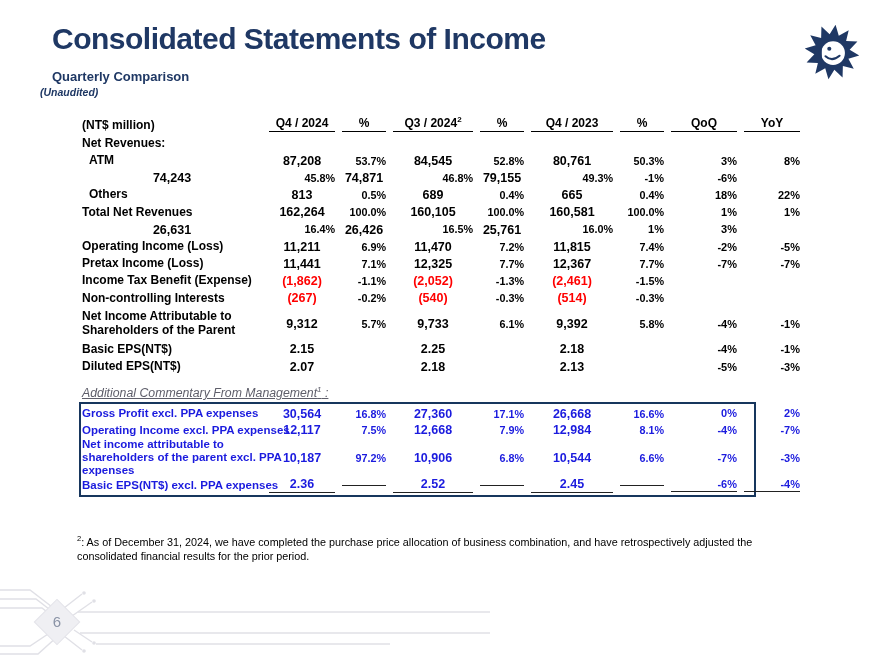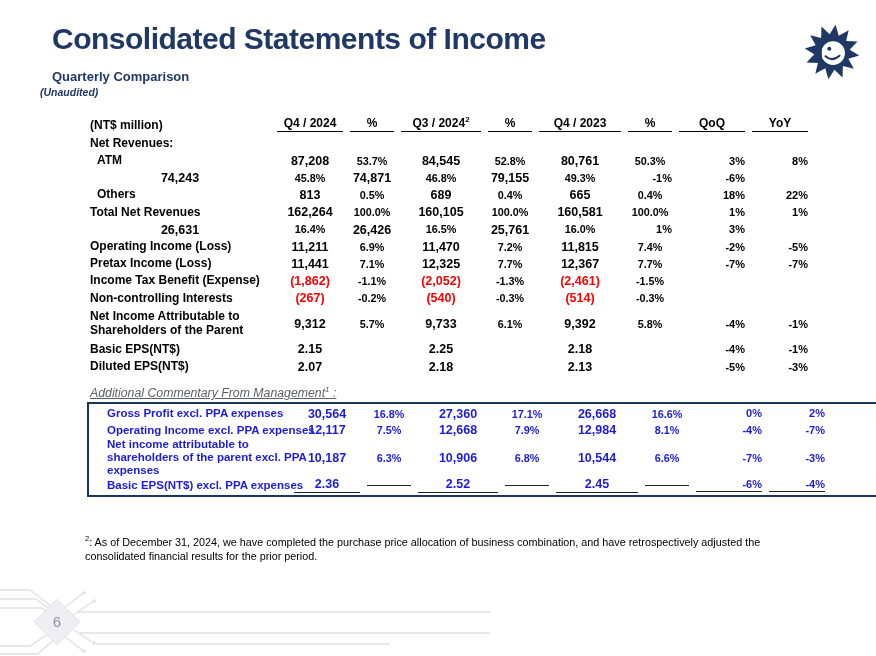--- a/index.html
+++ b/index.html
@@ -18,53 +18,53 @@
   .page-subtitle{
     position:absolute;left:52px;top:69px;
     font-size:13px;font-weight:bold;color:var(--c-navy,#1F3864);
   }
   .unaudited{
     position:absolute;left:40px;top:86px;
     font-size:10.5px;font-weight:bold;font-style:italic;color:var(--c-navy,#1F3864);
   }
   .logo{position:absolute;left:804px;top:24px;width:56px;height:56px;}
   
-  .content{position:absolute;left:90px;top:112px;width:722px;}
+  .content{position:absolute;left:82px;top:112px;width:722px;}
   .trow{
     display:grid;
     grid-template-columns:180px 66px 44px 80px 44px 82px 44px 66px 56px;
     column-gap:7px;align-items:center;min-height:17.2px;color:#000;
   }
   .cell{font-weight:bold;line-height:1.12;}
   .lbl{white-space:pre;font-size:12px;}
   .ind{padding-left:7px;}
   .num{text-align:center;font-size:12.5px;}
-  .pct{text-align:center;font-size:10.8px;}
+  .pct{text-align:right;font-size:10.8px;}
   .chg{text-align:right;font-size:11px;}
   .red{color:var(--c-red,#FF0000);}
   .h2{min-height:34px;}
   .h3{min-height:43px;}
   .thead{min-height:20px;margin-bottom:3px;align-items:end;}
   .thead .hdr{
     border-bottom:1.6px solid #000;text-align:center;
     padding-bottom:1px;font-size:12px;
   }
   .thead .hdr sup{font-size:8px;}
   .thead .lbl{font-size:12px;}
   
   .commentary-heading{
     margin-top:10px;margin-bottom:2px;
     font-size:12.3px;font-weight:normal;font-style:italic;
     color:var(--c-heading-gray,#5E5E6A);width:fit-content;
   }
   .commentary-heading .ul{text-decoration:underline;}
   .commentary-heading sup{font-size:8px;}
   .cbox{
-    border:2px solid #17365D;margin-left:-3px;width:796px;
-    box-sizing:border-box;padding:1px 2px 2px 18px;
+    border:2px solid #17365D;margin-left:-3px;width:677px;
+    box-sizing:border-box;padding:1px 2px 2px 1px;
   }
   .crow .cell{color:var(--c-blue,#1B1BDE);}
   .crow{min-height:16.5px;}
   .crow .lbl{font-size:11.5px;}
   .crow .num{font-size:12.5px;}
   .crow .pct{font-size:10.8px;}
   .uline{border-bottom:1.3px solid #222;padding-bottom:1px;}
   
   .footnotes{margin-top:37px;margin-left:-5px;width:738px;color:#000;}
   .fnote{font-size:10.8px;line-height:1.3;font-weight:normal;}
@@ -275,21 +275,21 @@
           <div class="cell num">12,984</div>
           <div class="cell pct">8.1%</div>
           <div class="cell chg">-4%</div>
           <div class="cell chg">-7%</div>
         </div>
         <div class="trow crow h3">
           <div class="cell lbl">Net income attributable to
 shareholders of the parent excl. PPA
 expenses</div>
           <div class="cell num">10,187</div>
-          <div class="cell pct">6.3%</div>
+          <div class="cell pct">97.2%</div>
           <div class="cell num">10,906</div>
           <div class="cell pct">6.8%</div>
           <div class="cell num">10,544</div>
           <div class="cell pct">6.6%</div>
           <div class="cell chg">-7%</div>
           <div class="cell chg">-3%</div>
         </div>
         <div class="trow crow">
           <div class="cell lbl">Basic EPS(NT$) excl. PPA expenses</div>
           <div class="cell num uline">2.36</div>

